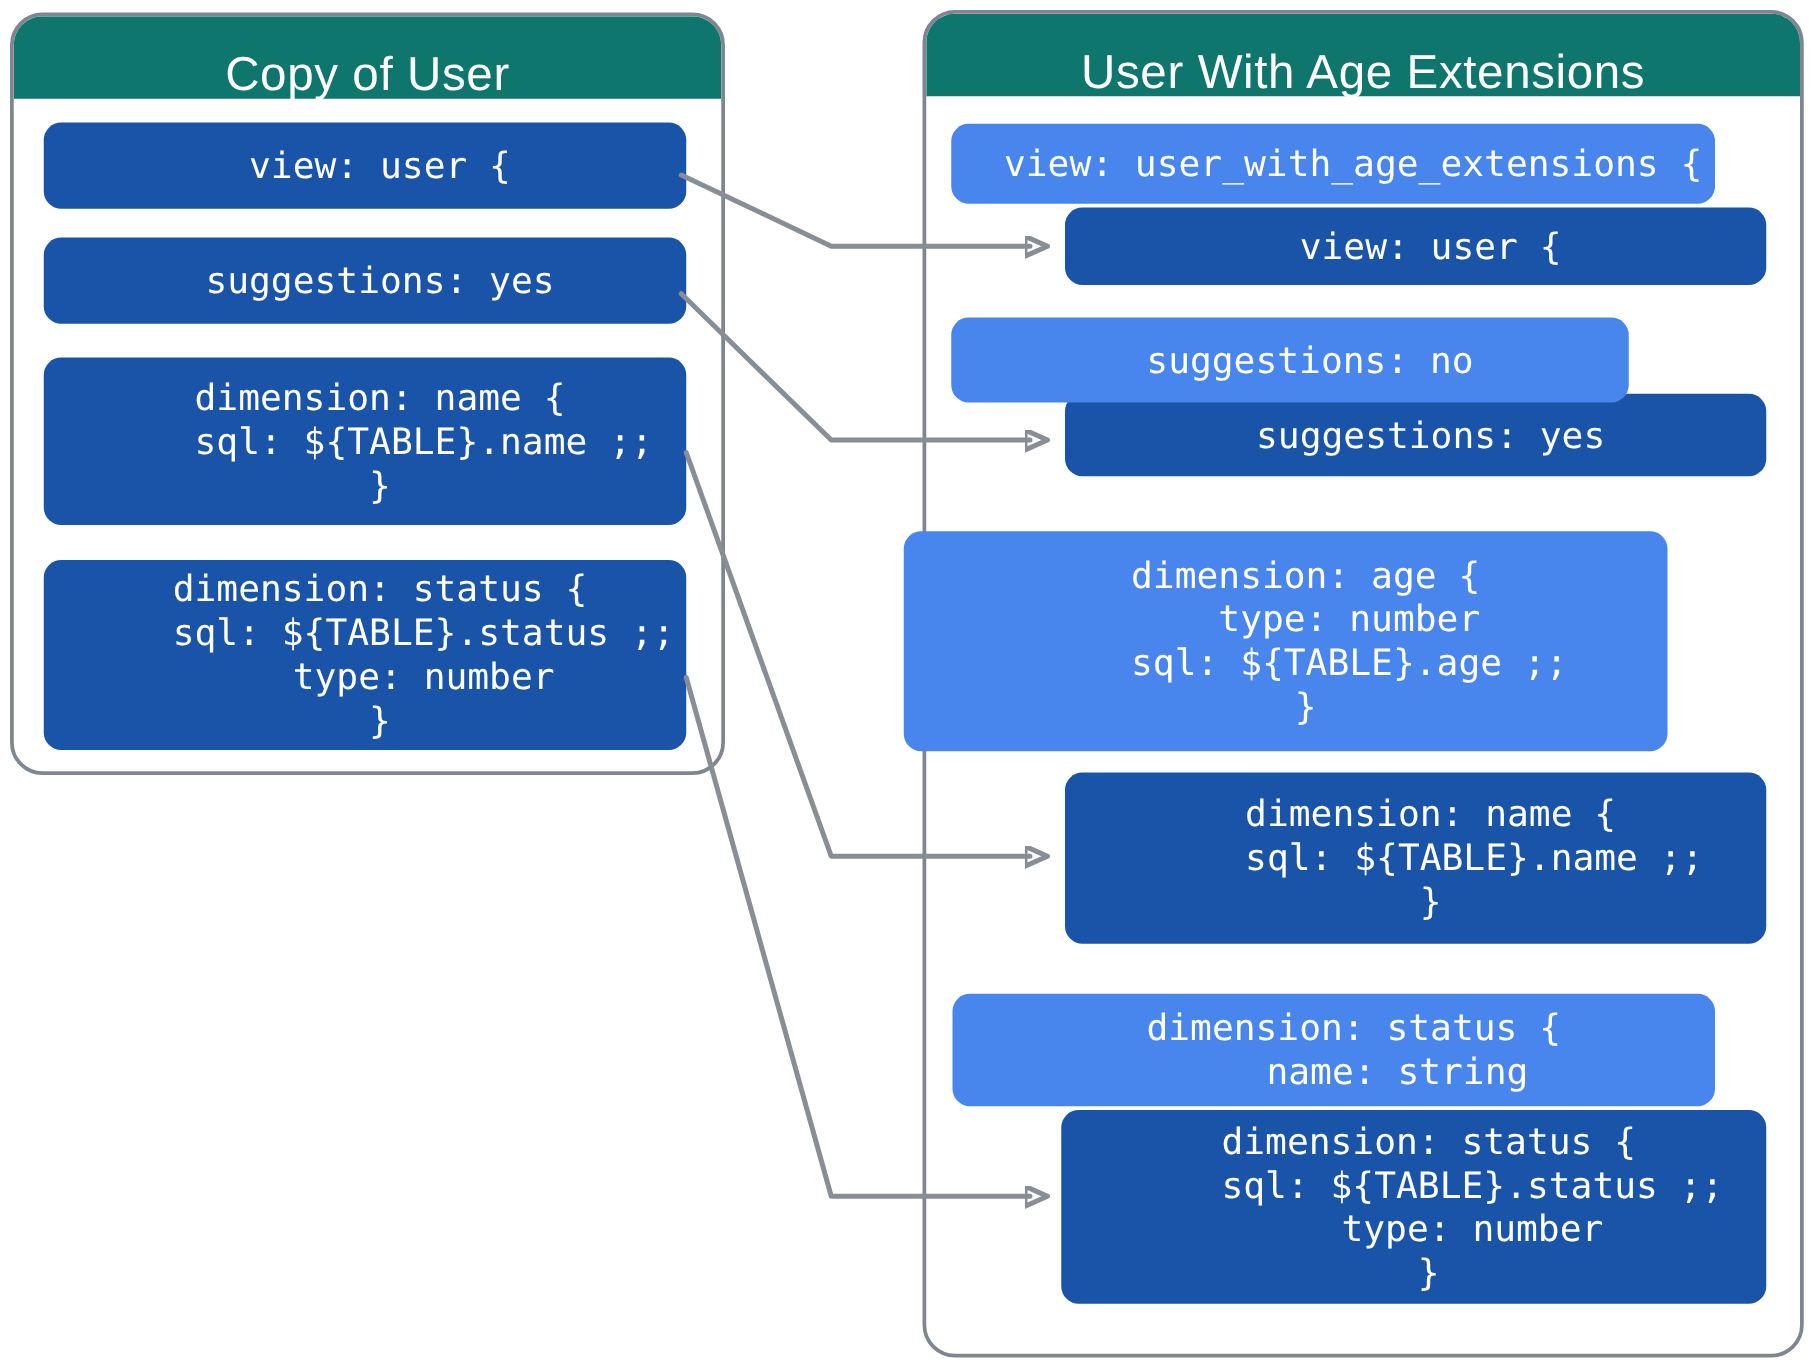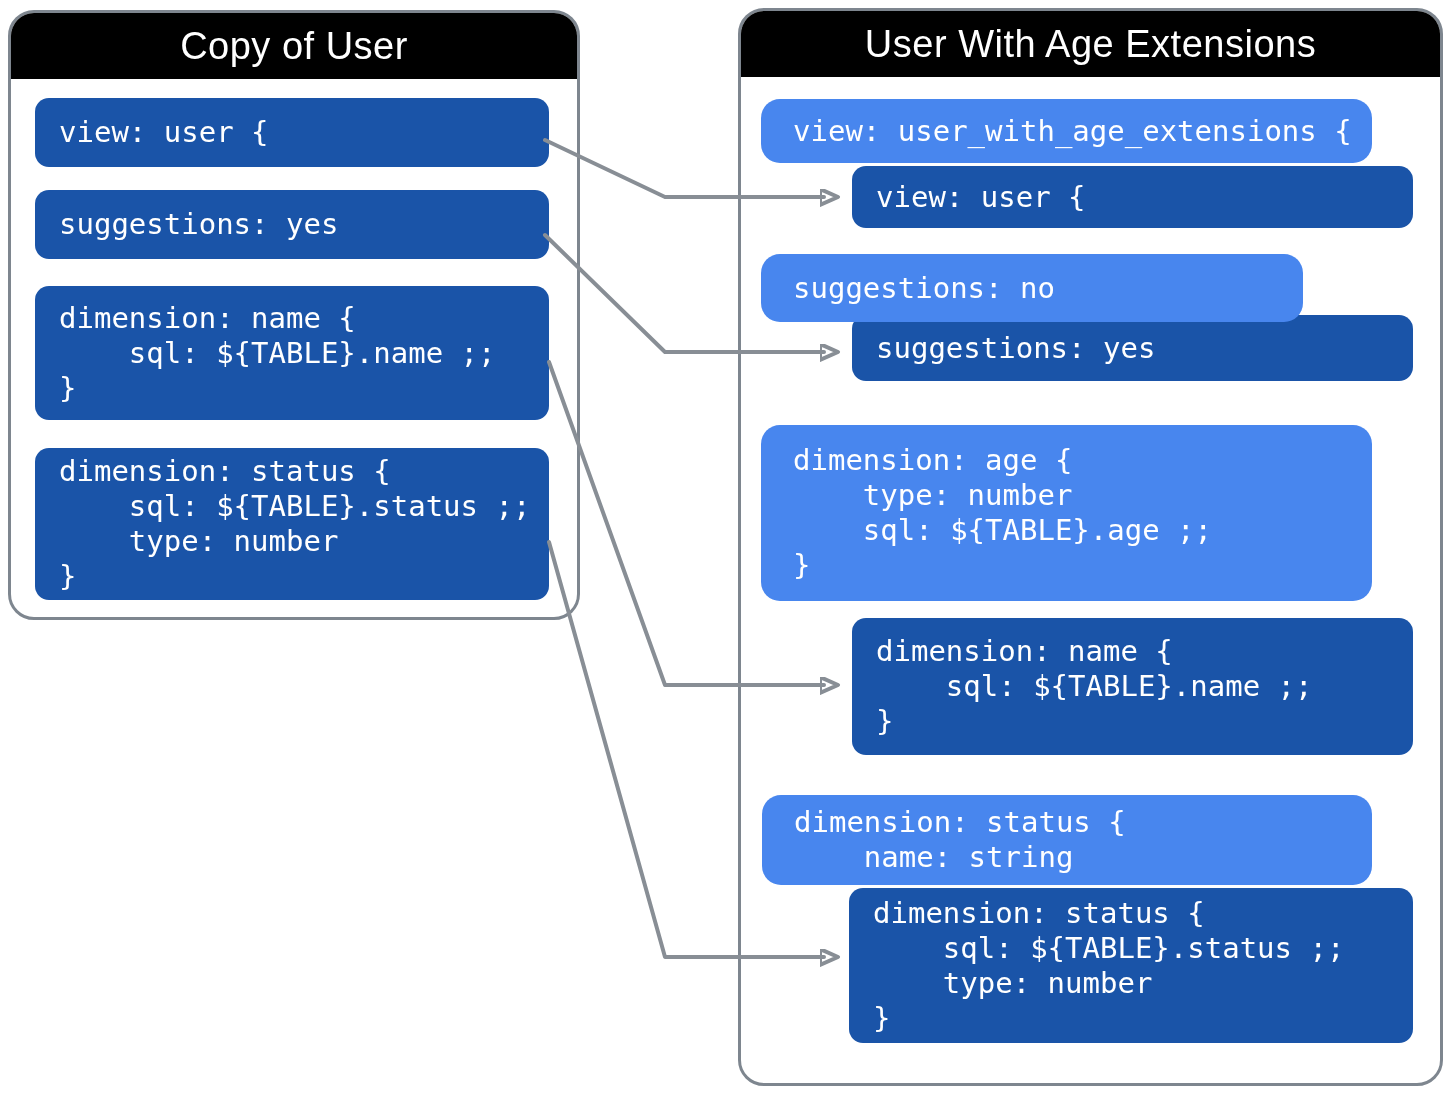--- a/index.html
+++ b/index.html
@@ -7,32 +7,32 @@
     position:relative;width:1450px;height:1096px;background:#ffffff;
     overflow:hidden;font-family:"Liberation Sans",sans-serif;
   }
   .panel{
     position:absolute;border:3px solid #7e868f;border-radius:26px;
     background:#ffffff;overflow:hidden;box-sizing:border-box;
   }
   .panel-left{left:8px;top:10px;width:572px;height:610px;}
   .panel-right{left:738px;top:8px;width:705px;height:1078px;}
   .panel-header{
-    height:66px;background:#000000;display:flex;align-items:center;justify-content:center;
+    height:66px;background:#0f766e;display:flex;align-items:flex-end;justify-content:center;
   }
   .panel-title{
     color:#ffffff;font:500 38px/1 "Liberation Sans",sans-serif;letter-spacing:.5px;
   }
   .code-box{
     position:absolute;border-radius:14px;box-sizing:border-box;
     display:flex;flex-direction:column;justify-content:center;
-    padding-left:24px;z-index:2;
+    padding-left:24px;z-index:2;align-items:center;
   }
   .code-box.dark{background:#1a54a8;}
-  .code-box.light{background:#4886ee;z-index:3;padding-left:32px;border-radius:19px;}
+  .code-box.light{background:#4886ee;z-index:3;padding-left:32px;}
   .code-line{
     white-space:pre;color:#ffffff;
     font:29px/35px "DejaVu Sans Mono",monospace;
   }
   .arrows{position:absolute;left:0;top:0;z-index:4;pointer-events:none;}
   .arrows path{stroke:#888e95;stroke-width:4;fill:none;stroke-linejoin:round;stroke-linecap:round;}
 </style>
 </head>
 <body>
 
@@ -78,21 +78,21 @@
     <div class="code-line">view: user_with_age_extensions {</div>
   </div>
 
   <div class="code-box dark" style="left:852px;top:315px;width:561px;height:66px">
     <div class="code-line">suggestions: yes</div>
   </div>
   <div class="code-box light" style="left:761px;top:254px;width:542px;height:68px">
     <div class="code-line">suggestions: no</div>
   </div>
 
-  <div class="code-box light" style="left:761px;top:425px;width:611px;height:176px">
+  <div class="code-box light" style="left:723px;top:425px;width:611px;height:176px">
     <div class="code-line">dimension: age {</div>
     <div class="code-line">    type: number</div>
     <div class="code-line">    sql: ${TABLE}.age ;;</div>
     <div class="code-line">}</div>
   </div>
 
   <div class="code-box dark" style="left:852px;top:618px;width:561px;height:137px">
     <div class="code-line">dimension: name {</div>
     <div class="code-line">    sql: ${TABLE}.name ;;</div>
     <div class="code-line">}</div>

